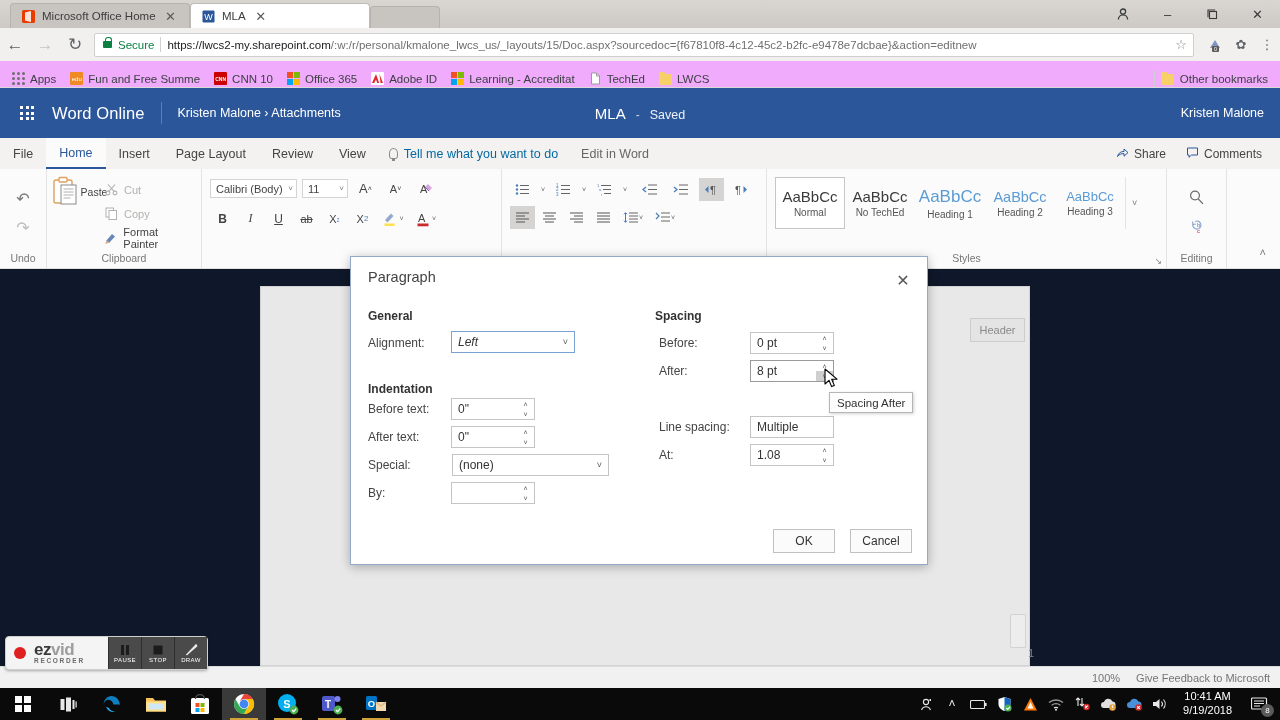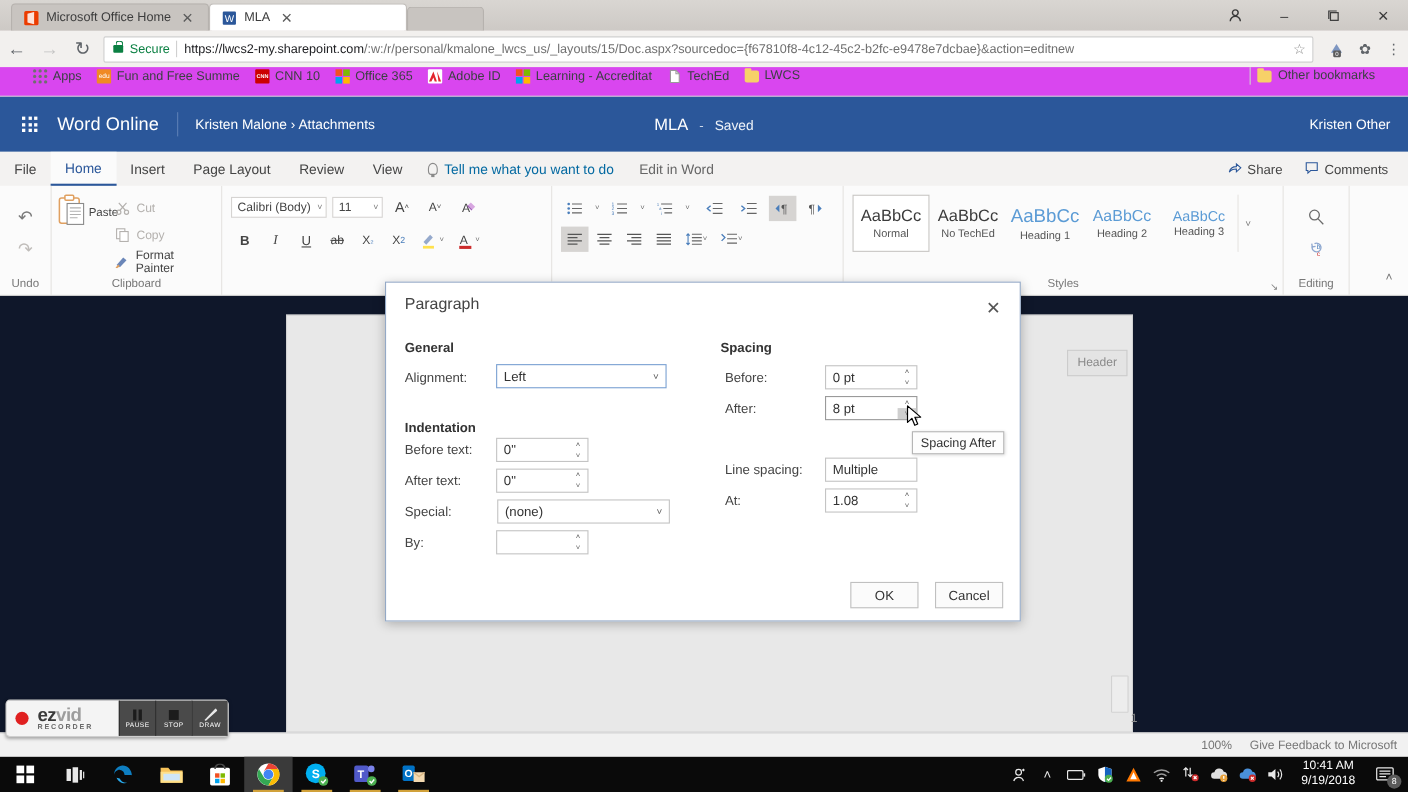--- a/index.html
+++ b/index.html
@@ -78,22 +78,22 @@
   .url { color: #6f6f6f; font-size: 11.5px; white-space: nowrap; overflow: hidden; flex:1;}
   .url b { color: #202124; font-weight: normal; }
   .star { font-size: 13px; color: #8a8a8a; margin-left: 4px; }
   .tbar-ico {
     width: 26px; height: 26px; display: flex; align-items: center; justify-content: center;
     font-size: 13px; color: #5f6368; position: relative;
   }
 
   .bookmarks {
     position: absolute; left: 0; top: 61px; width: 1280px; height: 27px;
-    background: #d946ef; border-bottom: 1px solid #d9d9d9;
-    display: flex; align-items: flex-start; padding: 0 24px; gap: 2px;
+    background: #f0abfc; border-bottom: 1px solid #d9d9d9;
+    display: flex; align-items: flex-end; padding: 0 6px; gap: 2px;
     font-size: 11.5px; color: #3c4043;
   }
   .bm { display: flex; align-items: center; gap: 5px; padding: 2px 6px; white-space: nowrap; }
   .bm-label { max-width: 112px; overflow: hidden; text-overflow: clip; display:inline-block;}
   .apps-grid {
     width: 13px; height: 13px; flex: 0 0 13px;
     display: grid; grid-template-columns: repeat(3,1fr); grid-template-rows: repeat(3,1fr); gap: 1.5px;
   }
   .apps-grid i { background: #6f6f6f; border-radius: 50%; }
   .bm-ico { width: 13px; height: 13px; flex: 0 0 13px; border-radius: 1px; position: relative; }
@@ -483,21 +483,21 @@
         </span>
     </div>
     <div class="wo-brand">Word Online</div>
     <div class="wo-vline"></div>
     <div class="wo-breadcrumb">Kristen Malone › Attachments</div>
     <div class="wo-doc">
       <span class="wo-docname">MLA</span>
       <span class="wo-dash">-</span>
       <span class="wo-saved">Saved</span>
     </div>
-    <div class="wo-user">Kristen Other</div>
+    <div class="wo-user">Kristen Malone</div>
   </div>
 
   <div class="wo-ribbonbar">
     <div class="wo-tab">File</div>
     <div class="wo-tab active">Home</div>
     <div class="wo-tab">Insert</div>
     <div class="wo-tab">Page Layout</div>
     <div class="wo-tab">Review</div>
     <div class="wo-tab">View</div>
     <div class="wo-tellme">
@@ -813,21 +813,21 @@
       <span>Give Feedback to Microsoft</span>
     </div>
   </div>
 
   <div class="dialog">
     <div class="dlg-title">Paragraph</div>
     <div class="dlg-close">✕</div>
 
     <div class="sec-head" style="left:17px;top:52px;">General</div>
     <div class="fld-lbl" style="left:17px;top:79px;">Alignment:</div>
-    <div class="select-ctl focused" style="left:100px;top:74px;width:155px;">
+    <div class="select-ctl focused" style="left:100px;top:74px;width:124px;font-style:italic;">
       <span class="sv">Left</span>
       <span class="sarrow">˅</span>
     </div>
 
     <div class="sec-head" style="left:17px;top:125px;">Indentation</div>
     <div class="fld-lbl" style="left:17px;top:145px;">Before text:</div>
     <div class="spin" style="left:100px;top:141px;width:84px;">
       <span class="sv">0"</span>
       <span class="btns">
         <span class="b up">˄</span>

